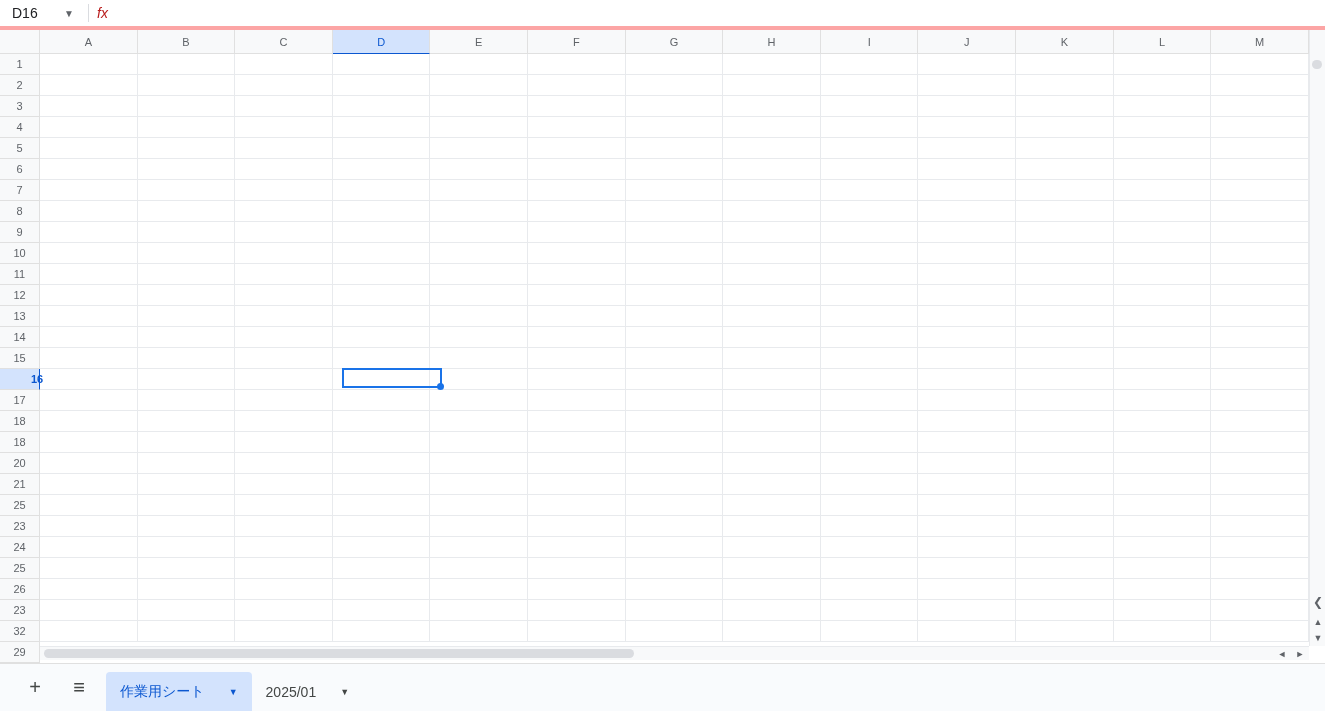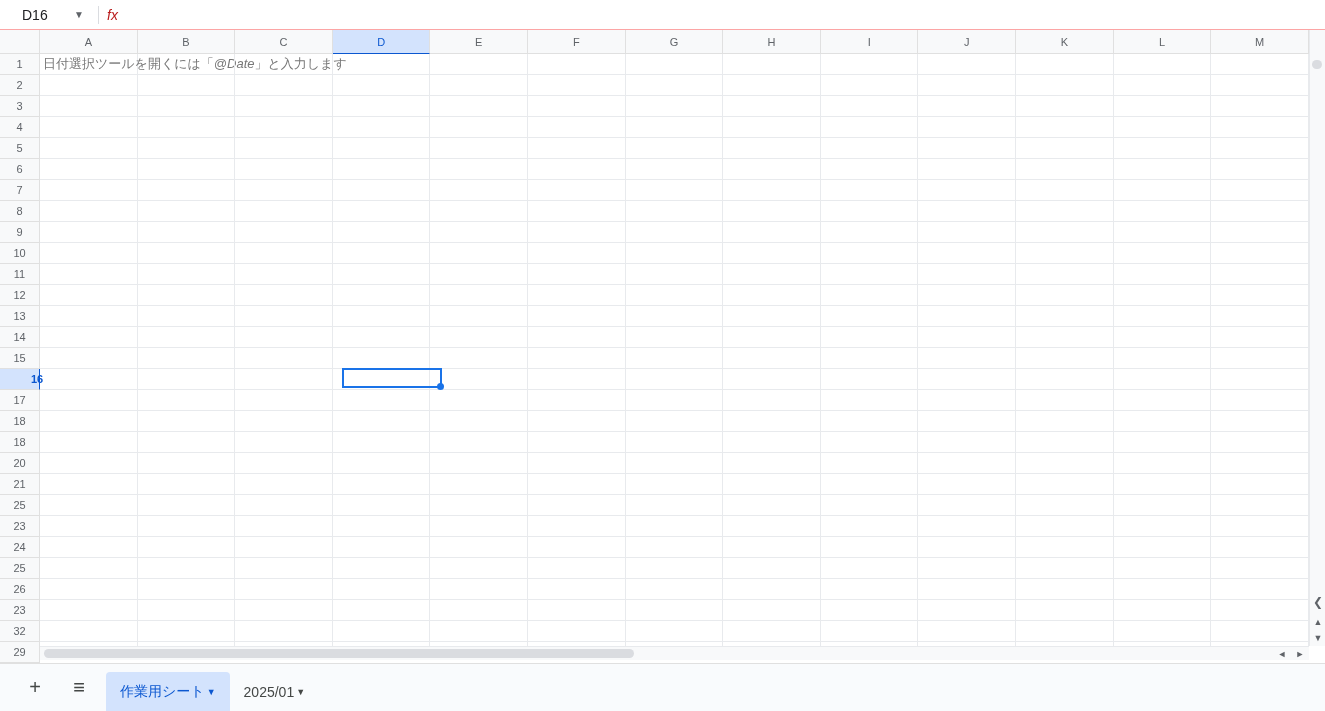--- a/index.html
+++ b/index.html
@@ -1,19 +1,19 @@
 <!DOCTYPE html>
 <html><head>
 <meta charset="utf-8">
 <style>
   * { box-sizing: border-box; margin: 0; padding: 0; }
   html, body { width: 1325px; height: 711px; font-family: Arial, "Helvetica Neue", sans-serif; font-size: 13px; color: #202124; background: #fff; overflow: hidden; }
   
   
-  .formula-bar { display: flex; align-items: center; height: 30px; border-bottom: 1px solid #fca5a5; padding-left:16px; }
+  .formula-bar { display: flex; align-items: center; height: 30px; border-bottom: 4px solid #fca5a5; padding-left:6px; }
   .name-box { width: 74px; padding: 0 6px; font-size: 14px; color: #202124; display:flex; align-items:center; justify-content:space-between; }
   .name-box .dd { color:#5f6368; font-size:10px; }
   .vdiv { width:1px; height:18px; background:#dadce0; margin:0 8px 0 8px; }
   .fx { font-style: italic; color:#b91c1c; font-size:14px; margin-right:6px; }
   .formula-input { flex:1; height:100%; border:none; outline:none; font-size:14px; padding-left:2px; }
 
   
   .grid-wrap { position:relative; height: 630px; }
   .corner { position:absolute; left:0; top:0; width:40px; height:24px; background:#f8f9fa; border-right:1px solid #e0e0e0; border-bottom:1px solid #e0e0e0; }
   .col-headers { position:absolute; left:40px; top:0; right:16px; height:24px; display:flex; }
@@ -40,21 +40,21 @@
 
   
   .hscroll { position:absolute; left:40px; right:16px; bottom:0; height:14px; background:#f8f9fa; border-top:1px solid #e8eaed; }
   .hthumb { position:absolute; top:2px; height:9px; background:#dadce0; border-radius:5px; left:4px; width:590px; }
   .hnav { position:absolute; right:0; top:0; height:14px; width:36px; display:flex; }
   .hnav span { width:18px; display:flex; align-items:center; justify-content:center; color:#5f6368; font-size:9px; }
 
   
   .tabbar { position:absolute; left:0; right:0; bottom:0; height:48px; display:flex; align-items:center; background:#f9fbfd; border-top:1px solid #e0e0e0; padding-left:18px; }
   .tb-btn { width:34px; height:34px; display:flex; align-items:center; justify-content:center; color:#444746; border-radius:50%; margin-right:10px; font-size:20px; }
-  .sheet-tab { height:40px; padding:0 14px; display:flex; align-items:center; gap:2px; font-size:14px; color:#444746; border-radius:4px 4px 0 0; margin-top:8px; position:relative; }
+  .sheet-tab { height:40px; padding:0 14px; display:flex; align-items:center; gap:24px; font-size:14px; color:#444746; border-radius:4px 4px 0 0; margin-top:8px; position:relative; }
   .sheet-tab.active { background:#d3e3fd; color:#0b57d0; font-weight:500; }
   .sheet-tab .dd { font-size:9px; color:inherit; }
   .italic-part { font-style: italic; }
 </style>
 </head>
 <body>
 
 <div class="formula-bar">
   <div class="name-box">
     <span>D16</span>
@@ -107,37 +107,20 @@
       <div class="row-h">25</div>
       <div class="row-h">23</div>
       <div class="row-h">24</div>
       <div class="row-h">25</div>
       <div class="row-h">26</div>
       <div class="row-h">23</div>
       <div class="row-h">32</div>
       <div class="row-h">29</div>
     </div>
   <div class="cells" id="cells">
-    <div class="row">
-        <div class="cell">
-          <span class="overflow" style="color: rgb(119, 119, 119);">日付選択ツールを開くには「<span class="italic-part">@Date</span>」と入力します</span>
-        </div>
-        <div class="cell"></div>
-        <div class="cell"></div>
-        <div class="cell"></div>
-        <div class="cell"></div>
-        <div class="cell"></div>
-        <div class="cell"></div>
-        <div class="cell"></div>
-        <div class="cell"></div>
-        <div class="cell"></div>
-        <div class="cell"></div>
-        <div class="cell"></div>
-        <div class="cell"></div>
-      </div>
       <div class="row">
         <div class="cell"></div>
         <div class="cell"></div>
         <div class="cell"></div>
         <div class="cell"></div>
         <div class="cell"></div>
         <div class="cell"></div>
         <div class="cell"></div>
         <div class="cell"></div>
         <div class="cell"></div>

